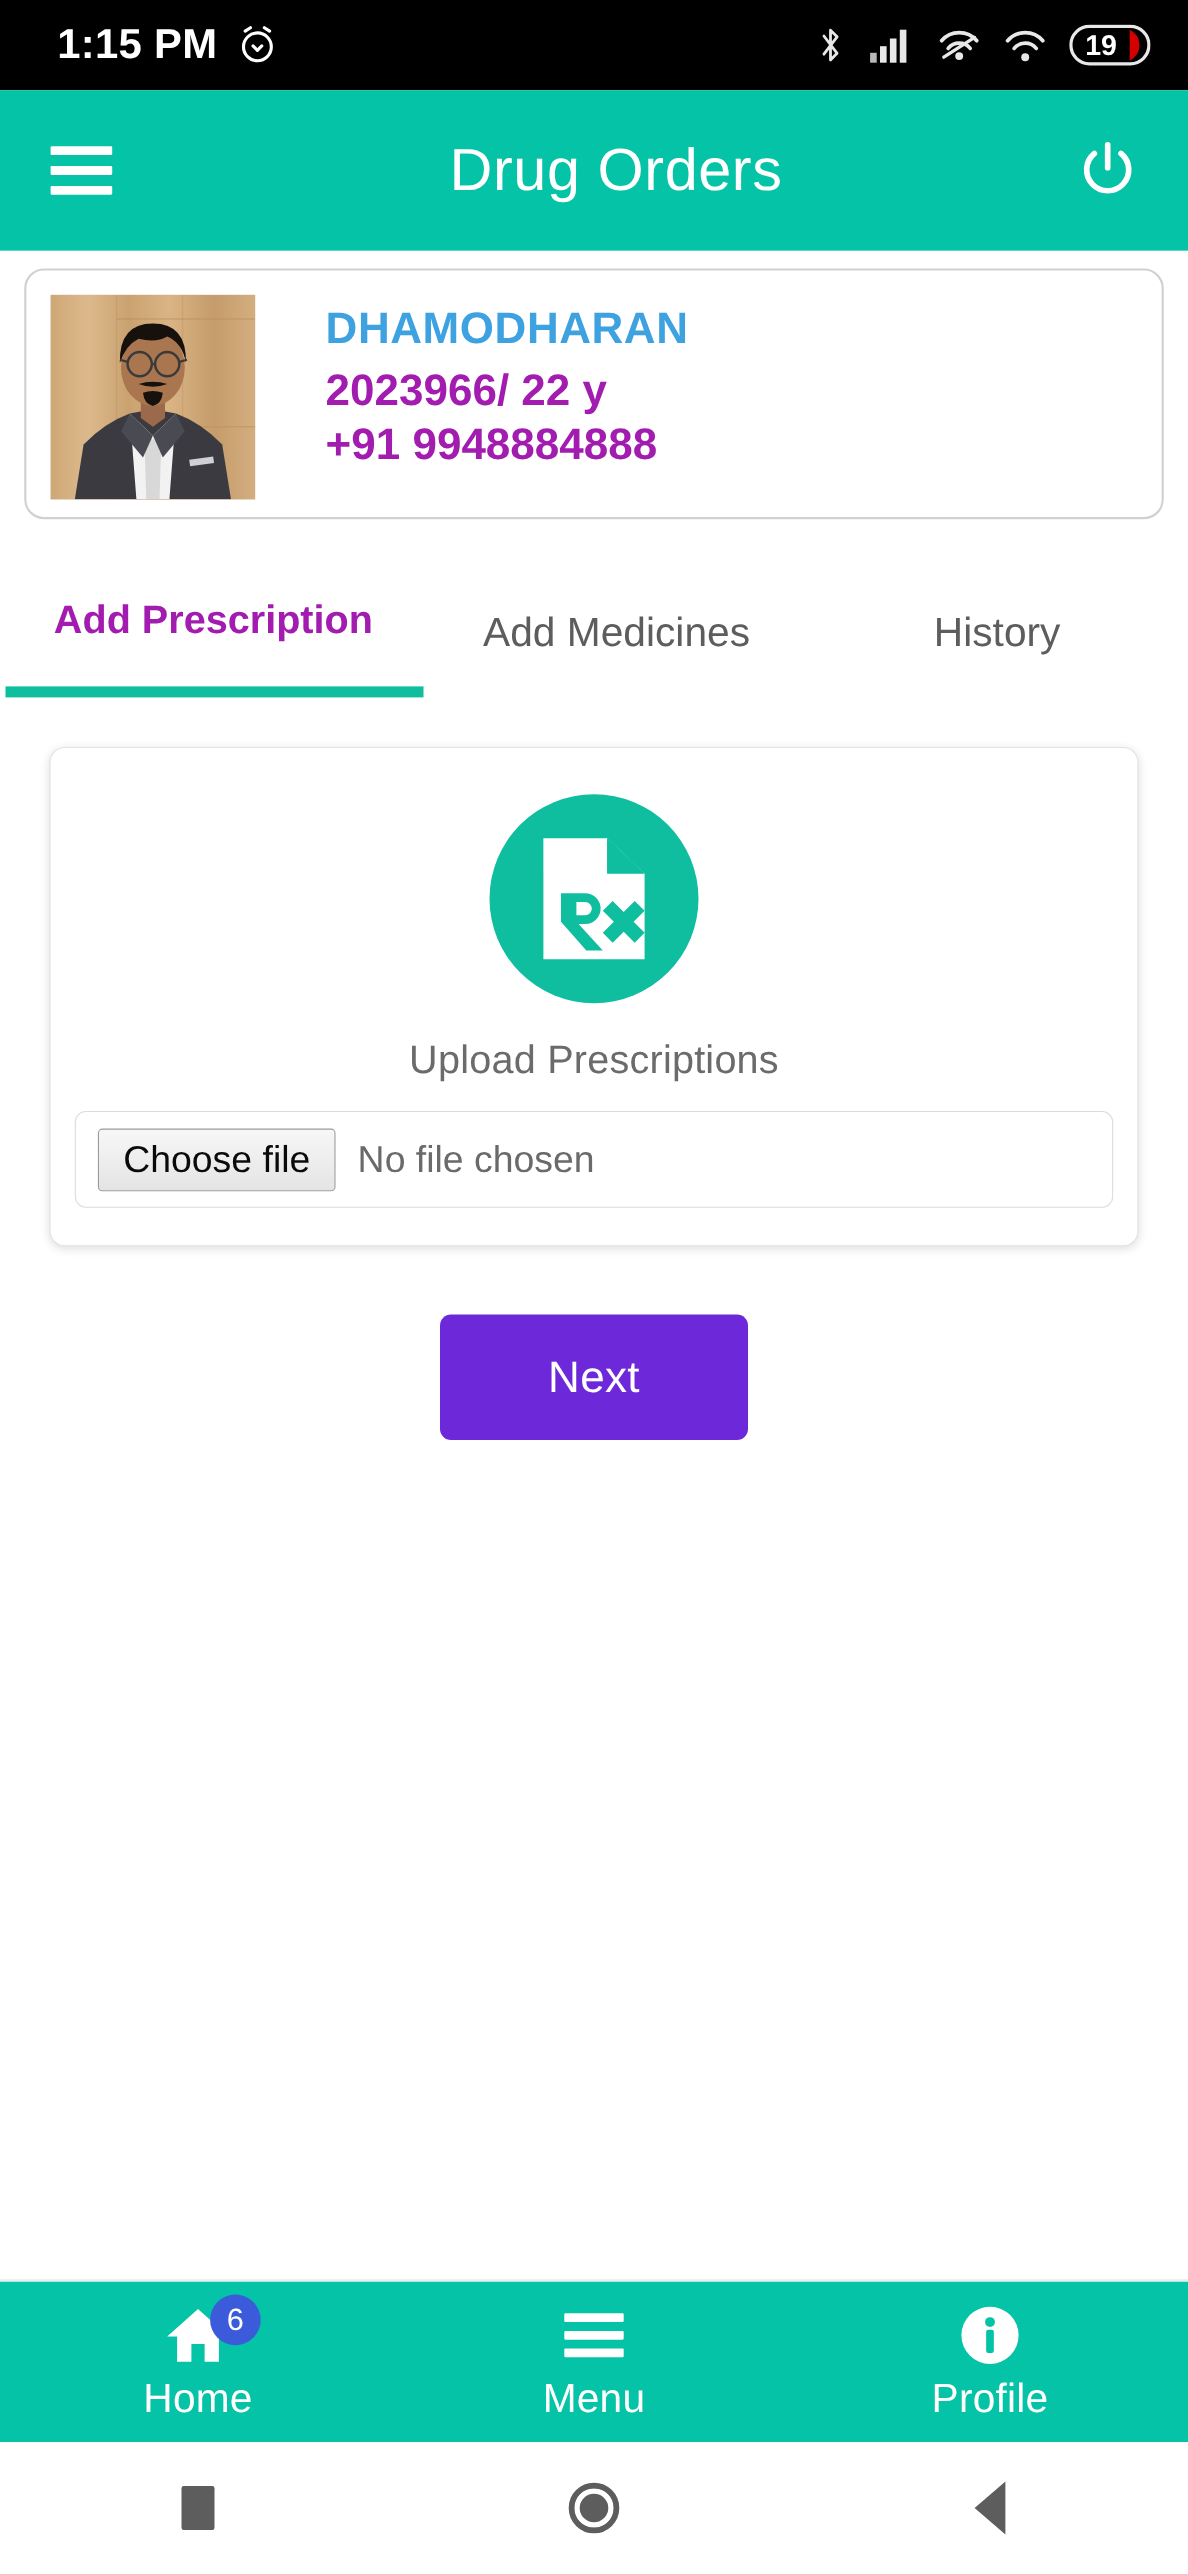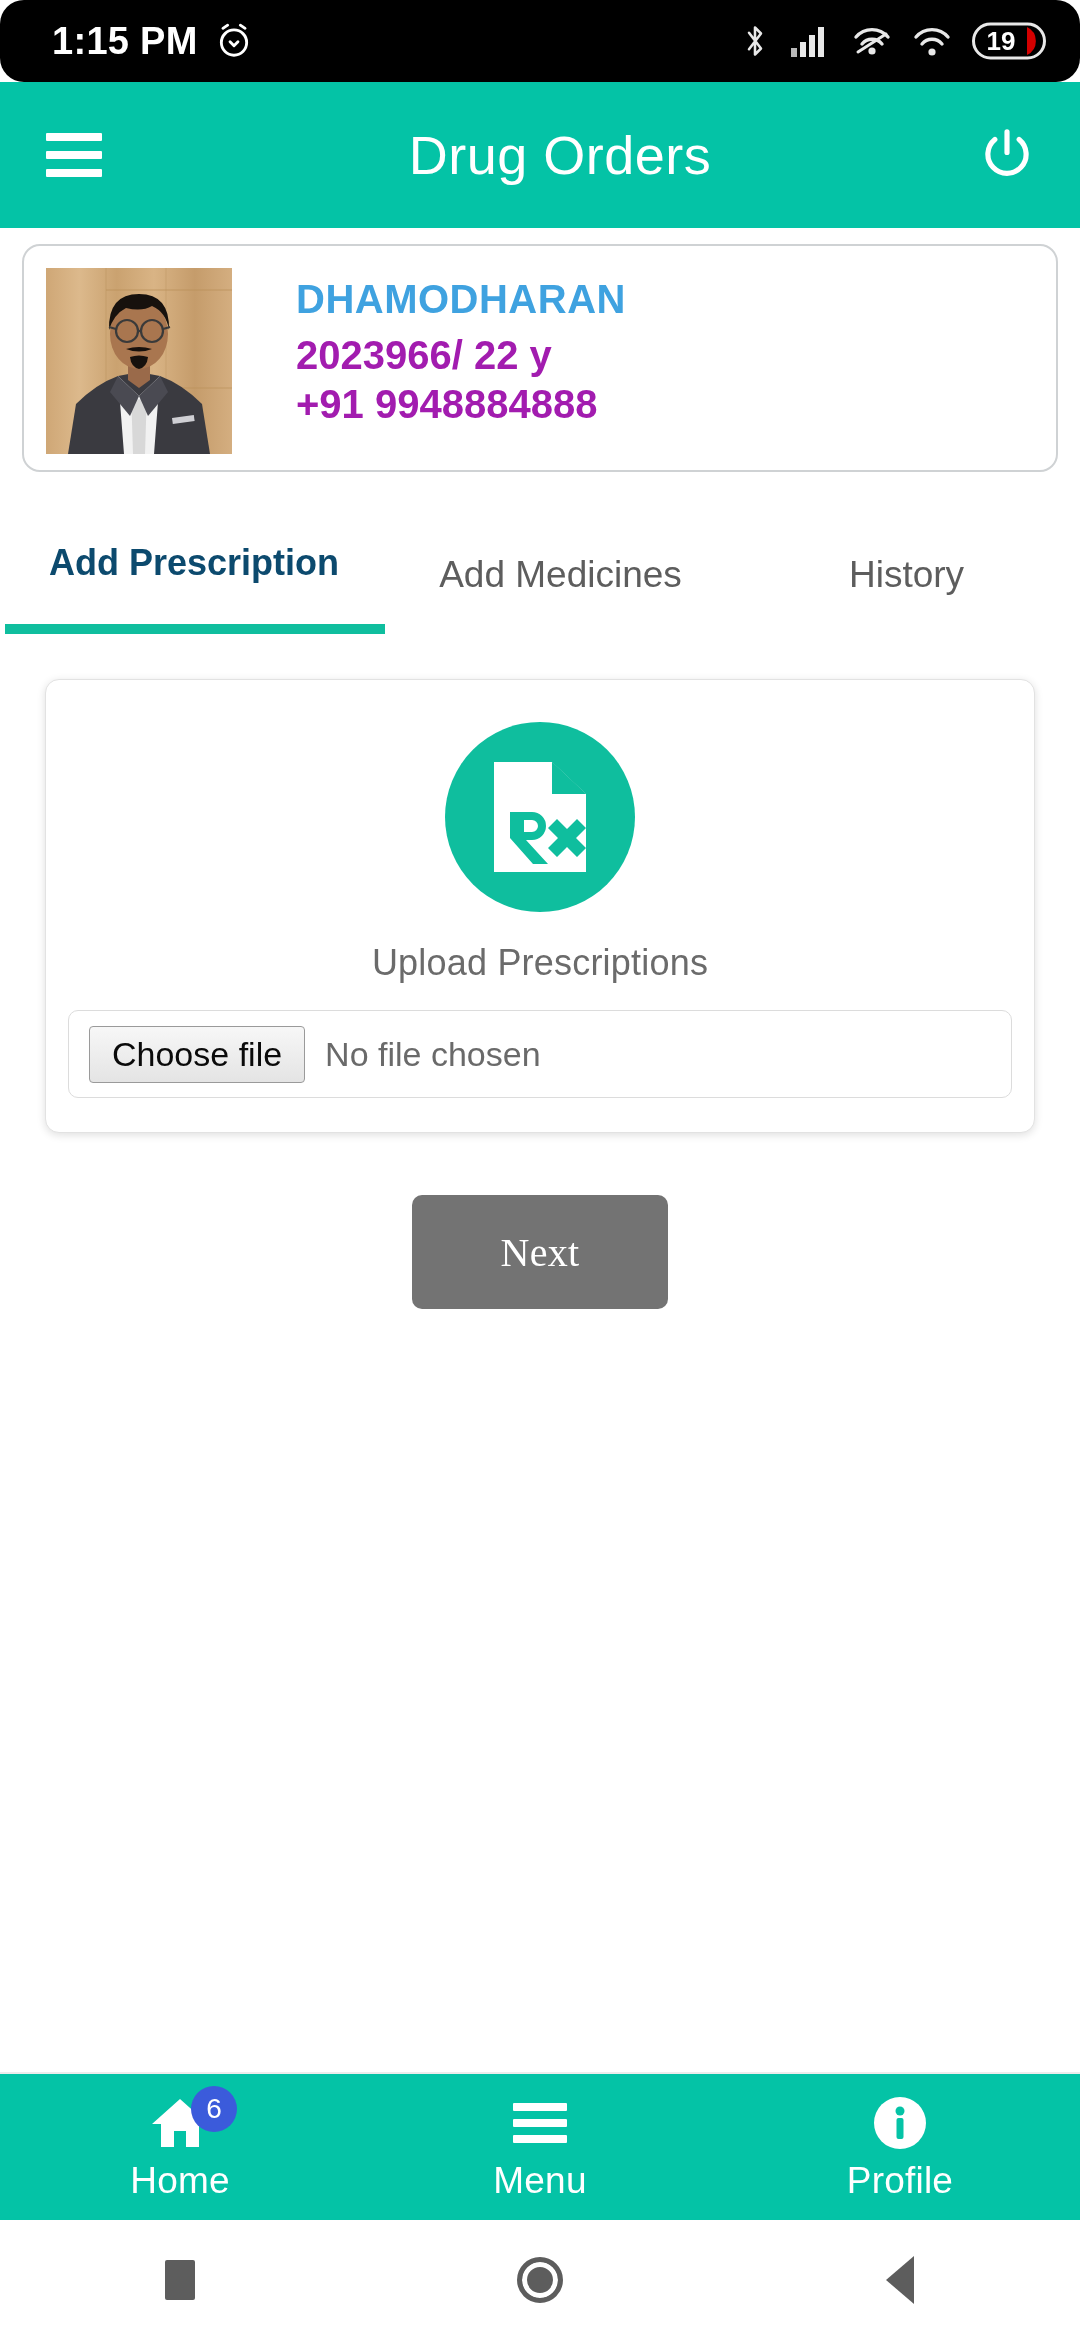--- a/index.html
+++ b/index.html
@@ -9,21 +9,20 @@
     background:#ffffff;
     overflow:hidden;
   }
   .phone { position:relative; width:1080px; height:2340px; background:#fff; display:flex; flex-direction:column; }
 
   
   .statusbar {
     height:82px; background:#000; flex:0 0 82px;
     display:flex; align-items:center; justify-content:space-between;
     padding:0 34px 0 52px;
-    border-radius:24px;
   }
   .sb-left { display:flex; align-items:center; gap:17px; }
   .sb-time { color:#fff; font-size:38px; font-weight:bold; letter-spacing:0.3px; }
   .sb-right { display:flex; align-items:center; gap:20px; }
   .sb-icon { display:flex; align-items:center; justify-content:center; }
 
   
   .appbar {
     flex:0 0 146px; height:146px; background:#04C3A6;
     display:flex; align-items:center; justify-content:space-between;
@@ -64,21 +63,21 @@
   
   .tabs { display:flex; margin-top:52px; padding:0 0 0 0; position:relative; height:110px; }
   .tab {
     font-size:36px; color:#5a5a5a; font-weight:bold;
     display:flex; align-items:flex-start; justify-content:center;
     position:relative; cursor:pointer; padding-top:18px;
   }
   .tab.t1 { flex:0 0 388px; }
   .tab.t2 { flex:0 0 345px; }
   .tab.t3 { flex:1 1 auto; }
-  .tab.active { color:#0c4a6e; }
+  .tab.active { color:#a21caf; }
   .tab.t2 .tl, .tab.t3 .tl { font-weight:normal; font-size:37px; color:#5d5d5d; margin-top:12px;}
   .tab-underline {
     position:absolute; left:5px; bottom:0; width:380px; height:10px; background:#0FBE9E;
   }
 
   
   .upload-card {
     margin:45px 45px 0 45px;
     background:#fff; border:1px solid #e2e2e2; border-radius:14px;
     box-shadow:0 2px 9px rgba(0,0,0,0.13);
@@ -100,23 +99,23 @@
     background:linear-gradient(#f7f7f7,#e4e4e4);
     border:1px solid #9a9a9a; border-radius:4px;
     font-size:34px; color:#0a0a0a; padding:8px 22px; cursor:pointer;
     font-family:"Liberation Sans", sans-serif;
   }
   .file-status { font-size:34px; color:#6a6a6a; margin-left:20px; }
 
   
   .next-wrap { display:flex; justify-content:center; margin-top:62px; }
   .next-btn {
-    background:#737373; color:#fff; border:none; border-radius:10px;
-    width:256px; height:114px; font-size:40px; cursor:pointer;
-    font-family:Liberation Serif, serif; letter-spacing:0.3px;
+    background:#6d28d9; color:#fff; border:none; border-radius:10px;
+    width:280px; height:114px; font-size:40px; cursor:pointer;
+    font-family:Liberation Sans, sans-serif; letter-spacing:0.3px;
   }
 
   
   .bn-sep { position:absolute; left:0; right:0; bottom:0; height:2px; background:#ececec; }
 
   
   .bottomnav {
     flex:0 0 146px; height:146px; background:#04C3A6;
     display:flex; align-items:center;
   }

